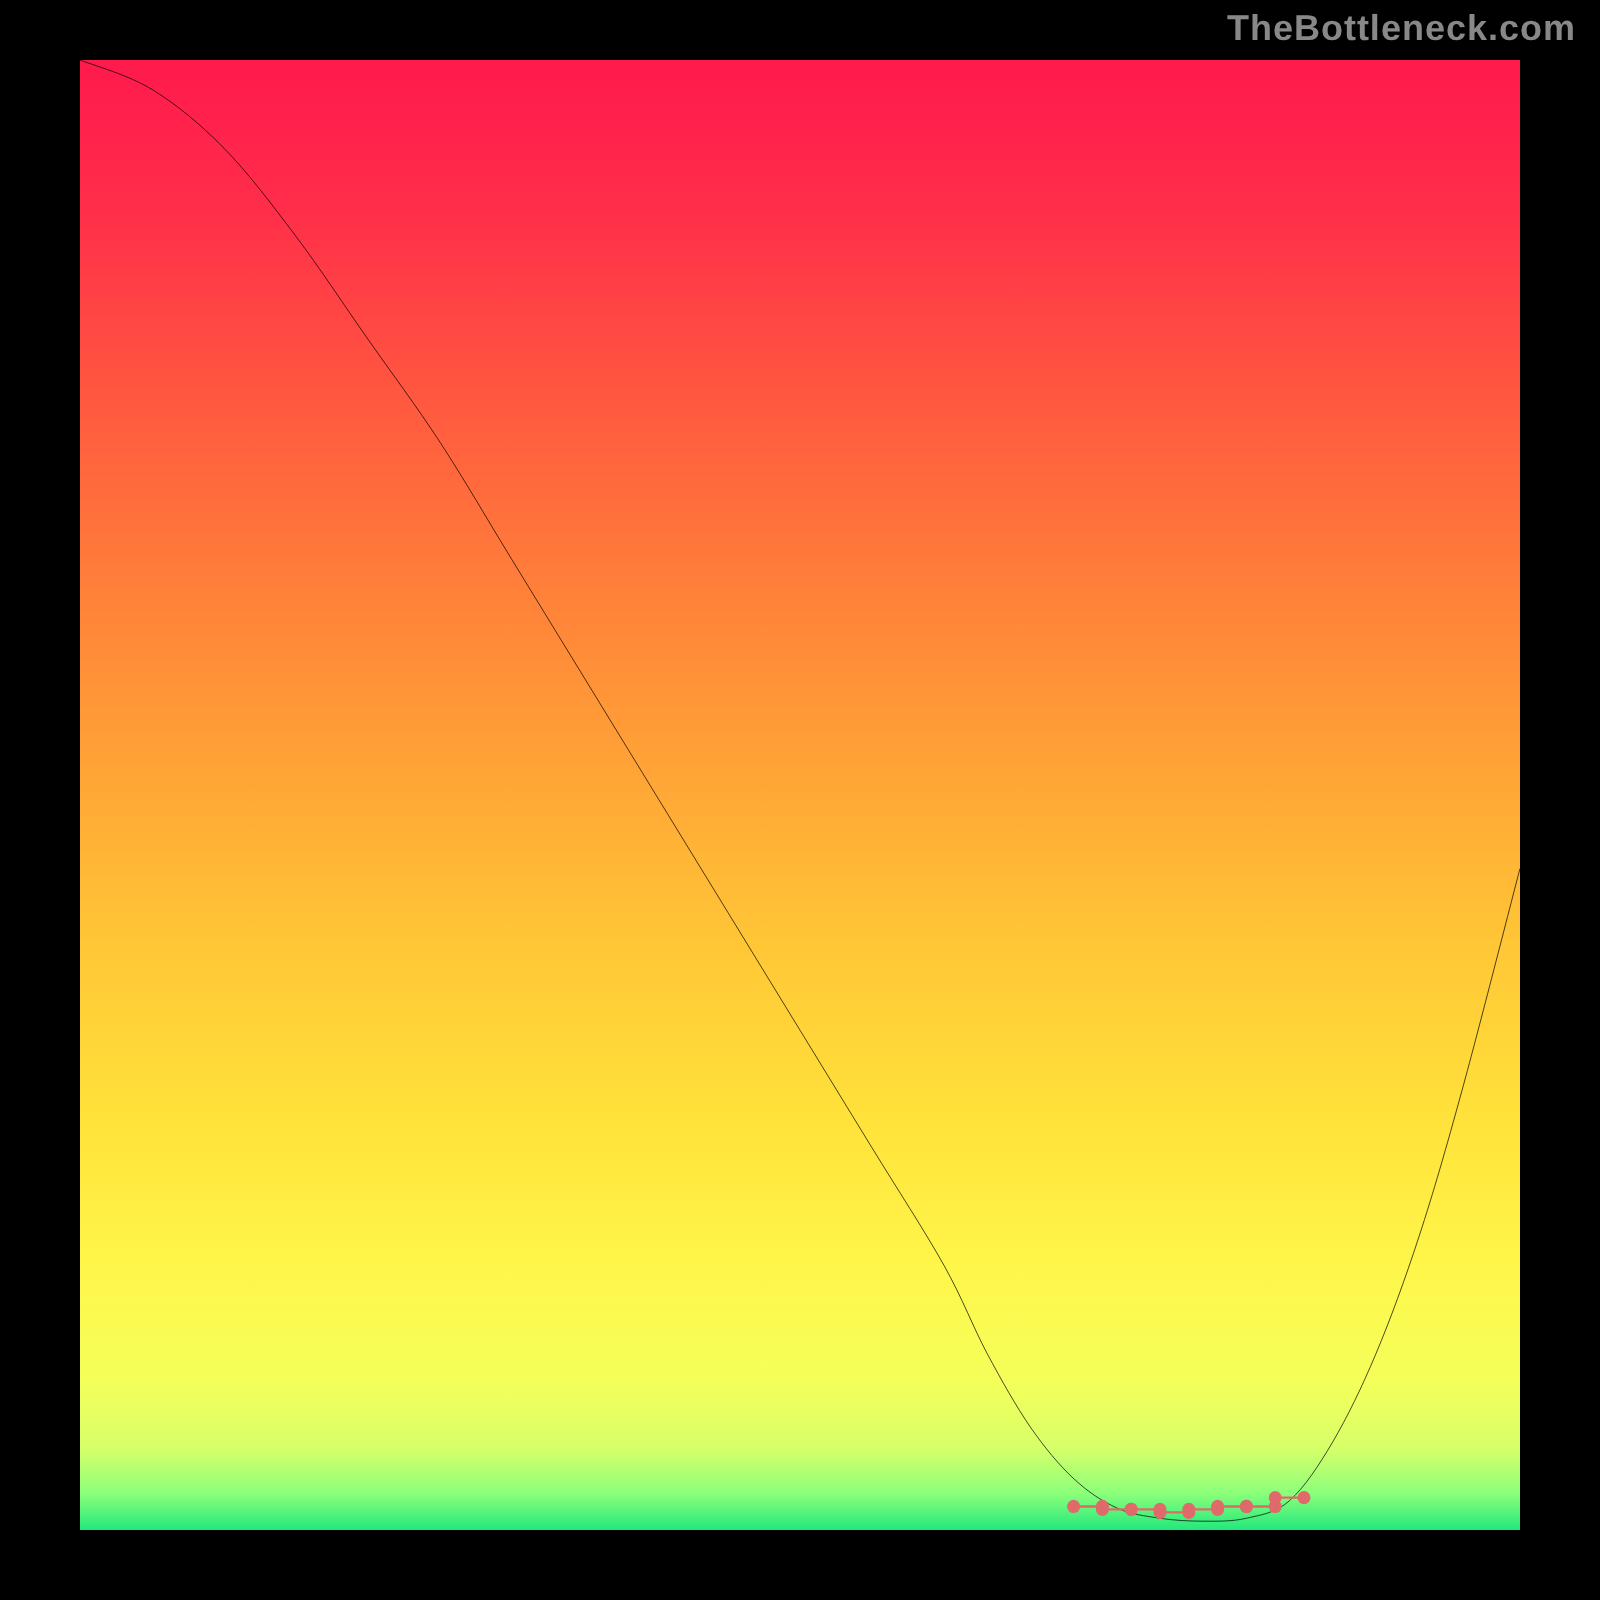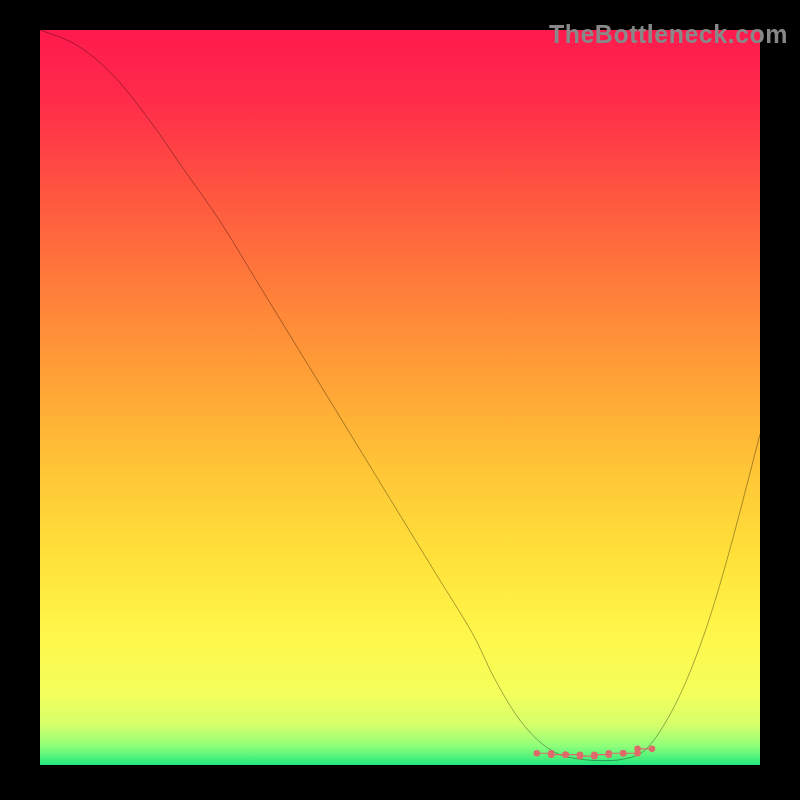--- a/index.html
+++ b/index.html
@@ -12,24 +12,24 @@
     font-family: Arial, Helvetica, sans-serif;
   }
   .frame {
     position: relative;
     width: 800px;
     height: 800px;
     background: #000;
   }
   .watermark {
     position: absolute;
-    top: 20px;
+    top: 4px;
     right: 12px;
     color: #888888;
-    font-size: 25px;
+    font-size: 18px;
     font-weight: bold;
     letter-spacing: 0.5px;
     z-index: 50;
   }
   .plot-area {
     position: absolute;
     left: 40px;
     top: 30px;
     width: 720px;
     height: 735px;

